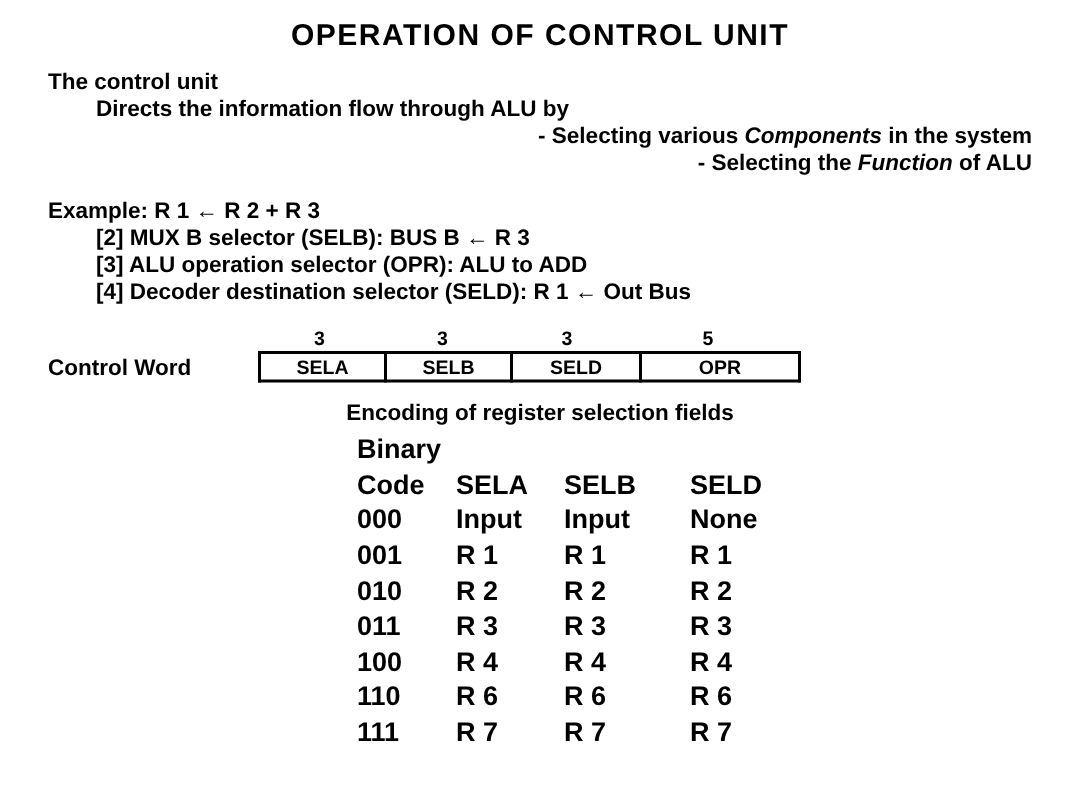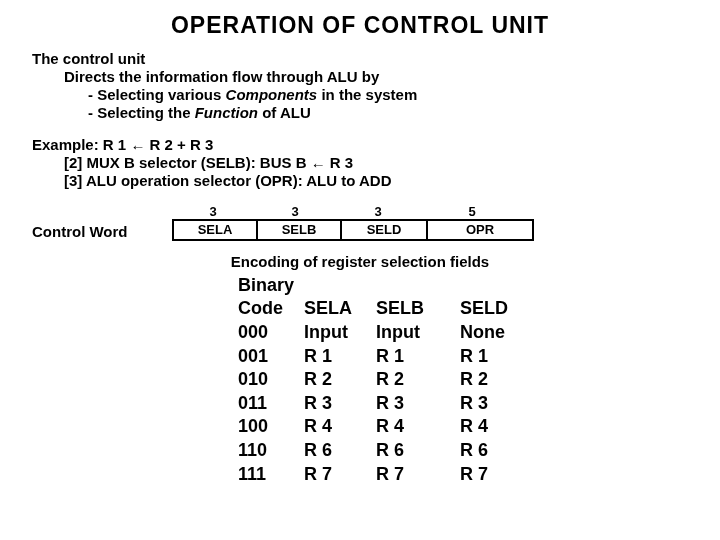--- a/index.html
+++ b/index.html
@@ -10,27 +10,27 @@
     color: #000;
     background: #fff;
     width: 720px;
     height: 540px;
     box-sizing: border-box;
     line-height: 1.2;
   }
   .title {
     text-align: center;
     font-weight: bold;
-    font-size: 23px;
+    font-size: 20px;
     letter-spacing: 1px;
     margin: 0 0 10px 0;
   }
   .block { font-weight: bold; }
   .ind1 { padding-left: 32px; }
-  .ind2 { padding-left: 56px; }
+  .ind2 { padding-left: 56px; text-align: right; }
   .italic { font-style: italic; font-weight: bold; }
   .steps { margin: 14px 0; }
   .step { padding-left: 32px; font-weight: bold; }
   .arrow { font-family: Arial, sans-serif; }
   .cw-row { display:flex; align-items:flex-end; margin-top:6px; }
   .cw-label { font-weight:bold; width:140px; }
   .cw-table { border-collapse: collapse; }
   .cw-table td, .cw-table th {
     border:2px solid #000;
     text-align:center;
@@ -62,20 +62,23 @@
 </div>
 
 <div class="steps">
   <div class="block">
     <span>Example:  R 1 </span><span class="arrow">←</span><span> R 2 + R 3</span>
   </div>
   <div class="step">
     <span>[2] MUX B selector (SELB):  BUS B </span><span class="arrow">←</span><span> R 3</span>
   </div>
   <div class="step">[3] ALU operation selector (OPR): ALU to ADD</div>
+  <div class="step">
+    <span>[4] Decoder destination selector (SELD): R 1 </span><span class="arrow">←</span><span> Out Bus</span>
+  </div>
 </div>
 
 <div class="cw-row">
   <div class="cw-label">Control Word</div>
   <div>
     <table class="cw-table cw-top">
       <tbody>
           <tr>
         <td style="width:66px">3</td>
         <td style="width:66px">3</td>

